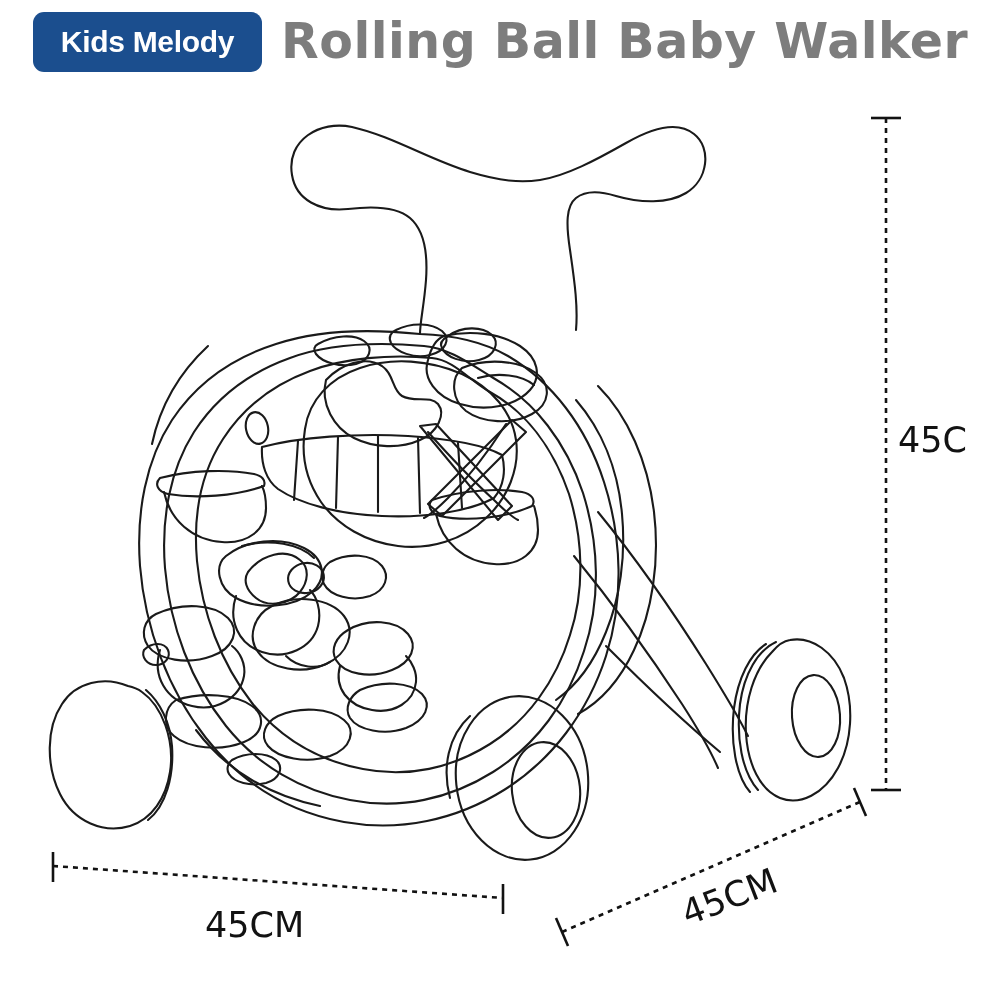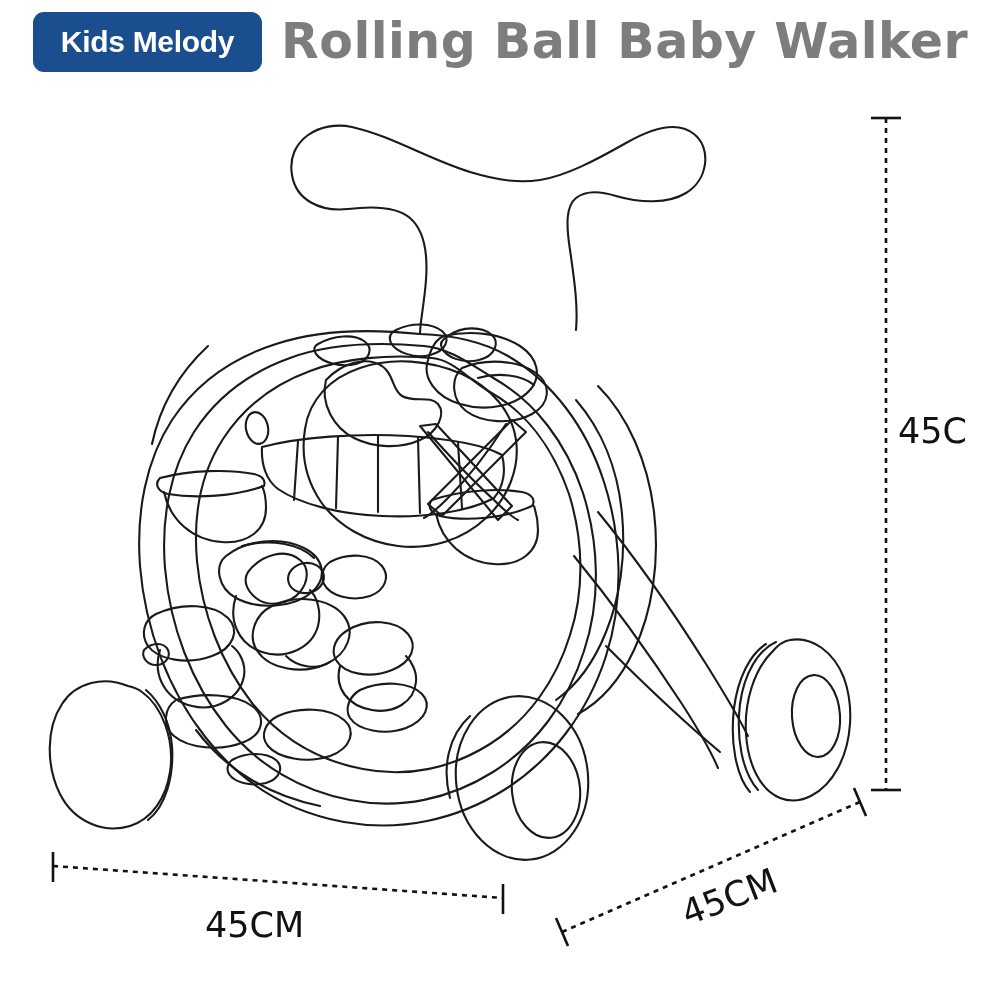--- a/index.html
+++ b/index.html
@@ -64,21 +64,21 @@
 
   .dim-label {
     position: absolute;
     color: #121212;
     font-size: 35px;
     font-family: "DejaVu Sans", sans-serif;
     white-space: nowrap;
   }
   #dim-label-height {
     left: 898px;
-    top: 411px;
+    top: 420px;
   }
   #dim-label-width {
     left: 205px;
     top: 905px;
   }
   #dim-label-depth {
     left: 676px;
     top: 896px;
     transform: rotate(-21deg);
     transform-origin: left top;

